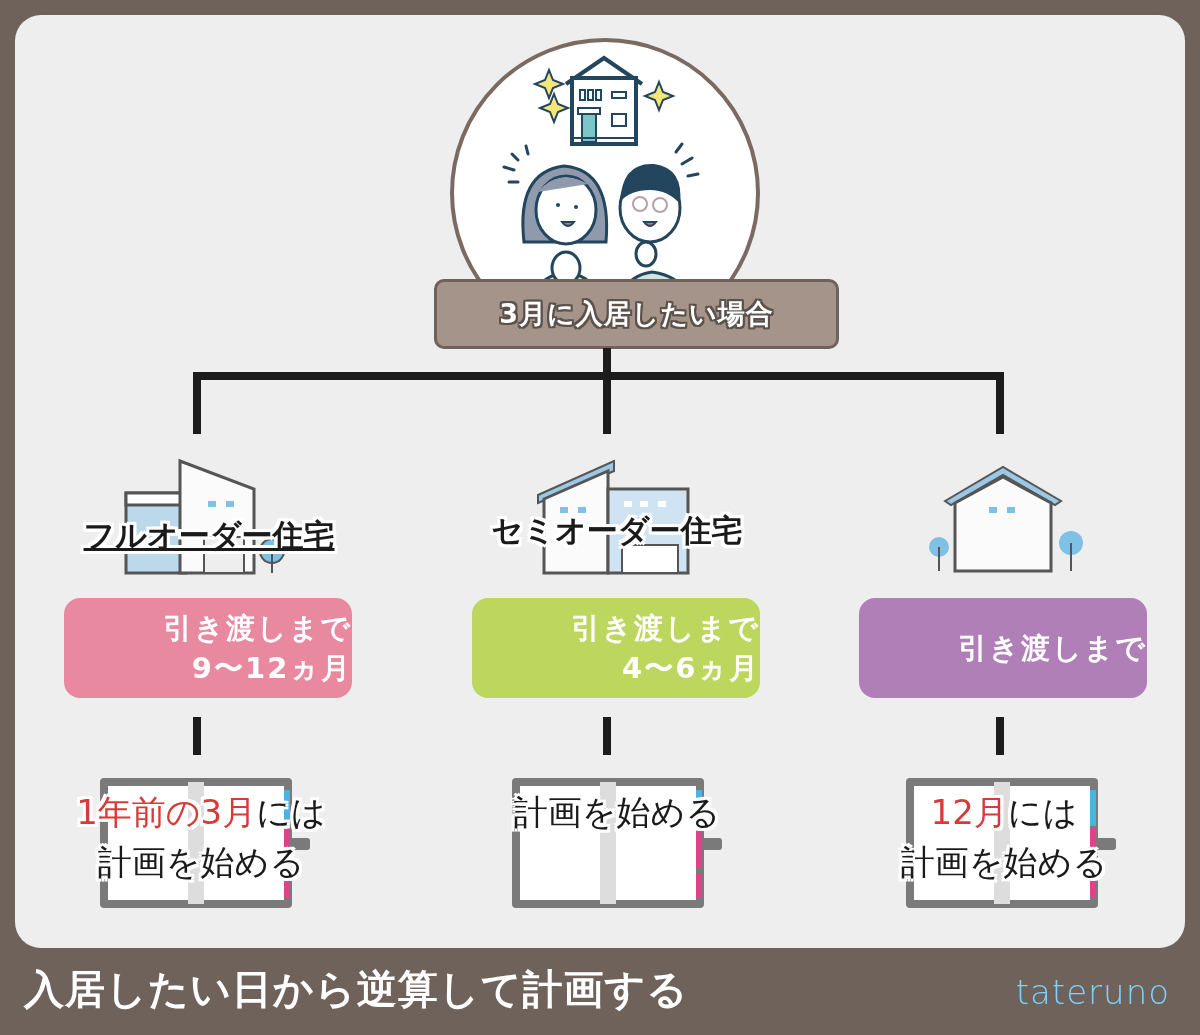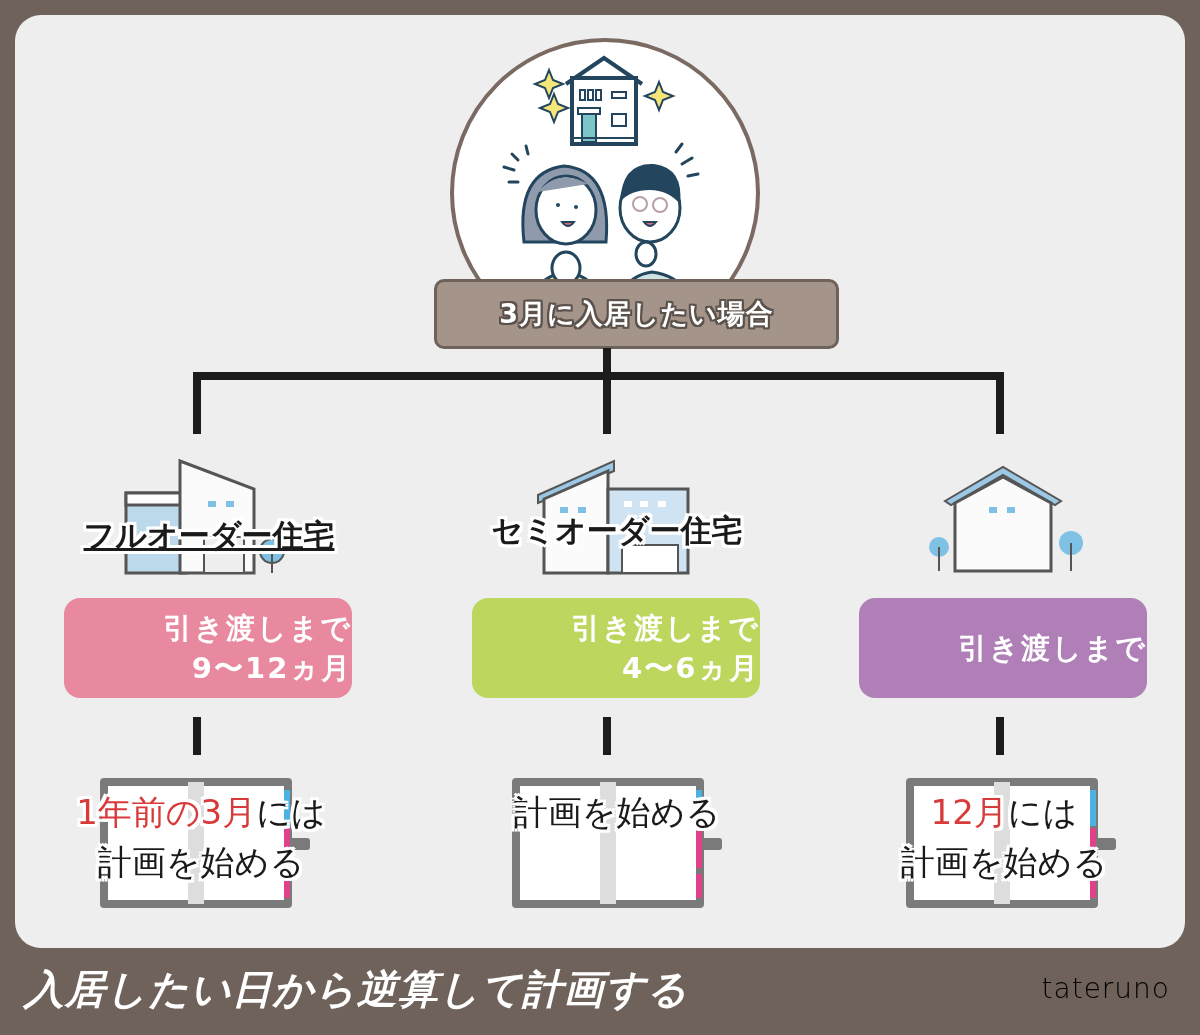--- a/index.html
+++ b/index.html
@@ -14,22 +14,22 @@
   .col{position:absolute;width:290px;}
   .house{position:absolute;}
   .type-label{position:absolute;width:100%;text-align:center;font-weight:bold;font-size:31px;color:#1a1a1a;
     text-shadow:-3px -3px 0 #fff,3px -3px 0 #fff,-3px 3px 0 #fff,3px 3px 0 #fff,0 3px 0 #fff,0 -3px 0 #fff,3px 0 0 #fff,-3px 0 0 #fff;}
   .period{position:absolute;left:0;width:288px;height:100px;border-radius:16px;color:#fff;font-weight:bold;font-size:29px;line-height:40px;
     display:flex;flex-direction:column;align-items:flex-end;justify-content:center;letter-spacing:2px;}
   .planner{position:absolute;}
   .start-text{position:absolute;width:100%;text-align:center;font-weight:normal;font-size:34px;line-height:50px;color:#1a1a1a;
     text-shadow:-3px -3px 0 #fff,3px -3px 0 #fff,-3px 3px 0 #fff,3px 3px 0 #fff,0 3px 0 #fff,0 -3px 0 #fff,3px 0 0 #fff,-3px 0 0 #fff;}
   .red{color:#d83a3a;}
-  .footer-title{position:absolute;left:24px;top:962px;color:#fff;font-weight:bold;font-size:40px;letter-spacing:1px;font-style:italic;}
-  .brand{position:absolute;right:30px;top:972px;color:#000000;font-size:28px;letter-spacing:1px;font-family:"DejaVu Sans",sans-serif;font-weight:300;}
+  .footer-title{position:absolute;left:24px;top:962px;color:#fff;font-weight:bold;font-size:40px;letter-spacing:1px;}
+  .brand{position:absolute;right:30px;top:972px;color:#7dd3fc;font-size:34px;letter-spacing:1px;font-family:"DejaVu Sans",sans-serif;font-weight:300;}
 </style>
 </head>
 <body>
 
 <div class="panel"></div>
 
 <div class="hero">
   <svg width="302" height="302" viewBox="0 0 302 302">
 
     <g fill="#f5e67a" stroke="#23465e" stroke-width="2">

